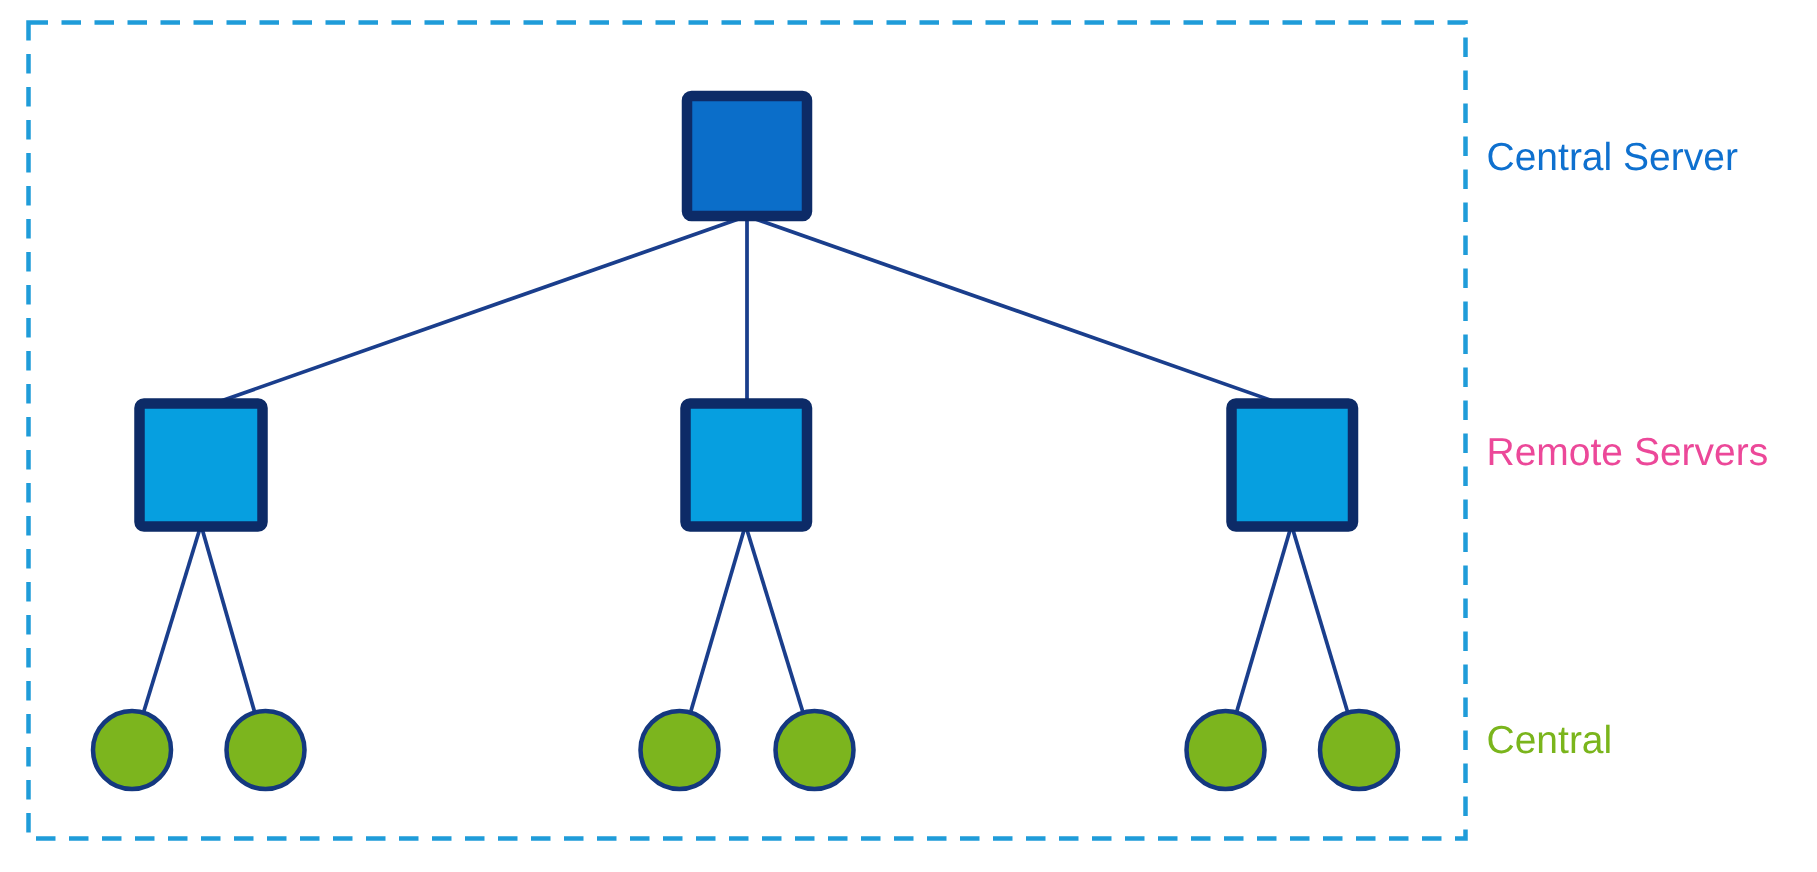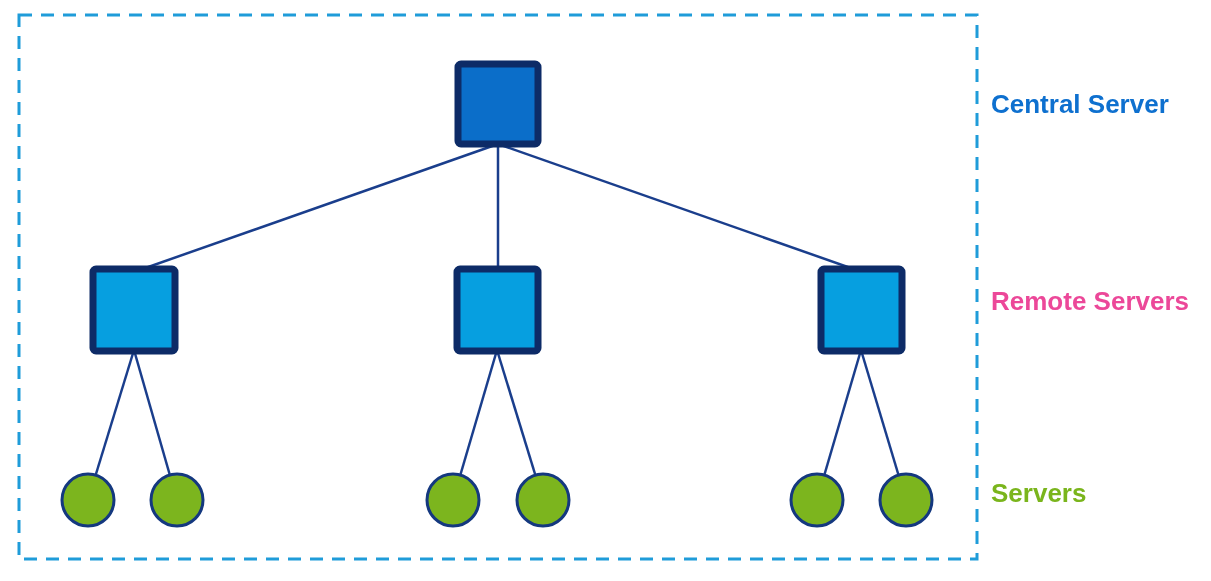--- a/index.html
+++ b/index.html
@@ -18,21 +18,21 @@
   .stage svg {
     position: absolute;
     left: 0;
     top: 0;
   }
   .tier-label {
     position: absolute;
     left: 991px;
     width: 218px;
     font-size: 26px;
-    font-weight: bold;
+    font-weight: normal;
     line-height: 1.1;
     white-space: nowrap;
   }
 </style>
 </head>
 <body>
 
 <div class="stage">
   <svg width="1211" height="581" viewBox="0 0 1211 581">
       <rect x="19" y="15" width="958" height="544" fill="none" stroke="#1f9cd9" stroke-width="3" stroke-dasharray="13 9"></rect>
@@ -54,14 +54,14 @@
       <circle cx="453" cy="500" r="26" fill="#7cb51e" stroke="#14387f" stroke-width="3"></circle>
       <circle cx="543" cy="500" r="26" fill="#7cb51e" stroke="#14387f" stroke-width="3"></circle>
       <circle cx="817" cy="500" r="26" fill="#7cb51e" stroke="#14387f" stroke-width="3"></circle>
       <circle cx="906" cy="500" r="26" fill="#7cb51e" stroke="#14387f" stroke-width="3"></circle>
     </svg>
 
   <div class="tier-label" style="top: 90px; color: rgb(14, 112, 207);">Central Server</div>
 
   <div class="tier-label" style="top: 287px; color: #ec4899;">Remote Servers</div>
 
-  <div class="tier-label" style="top: 479px; color: rgb(122, 181, 28);">Servers</div>
+  <div class="tier-label" style="top: 479px; color: rgb(122, 181, 28);">Central</div>
 </div>
 
 </body></html>

